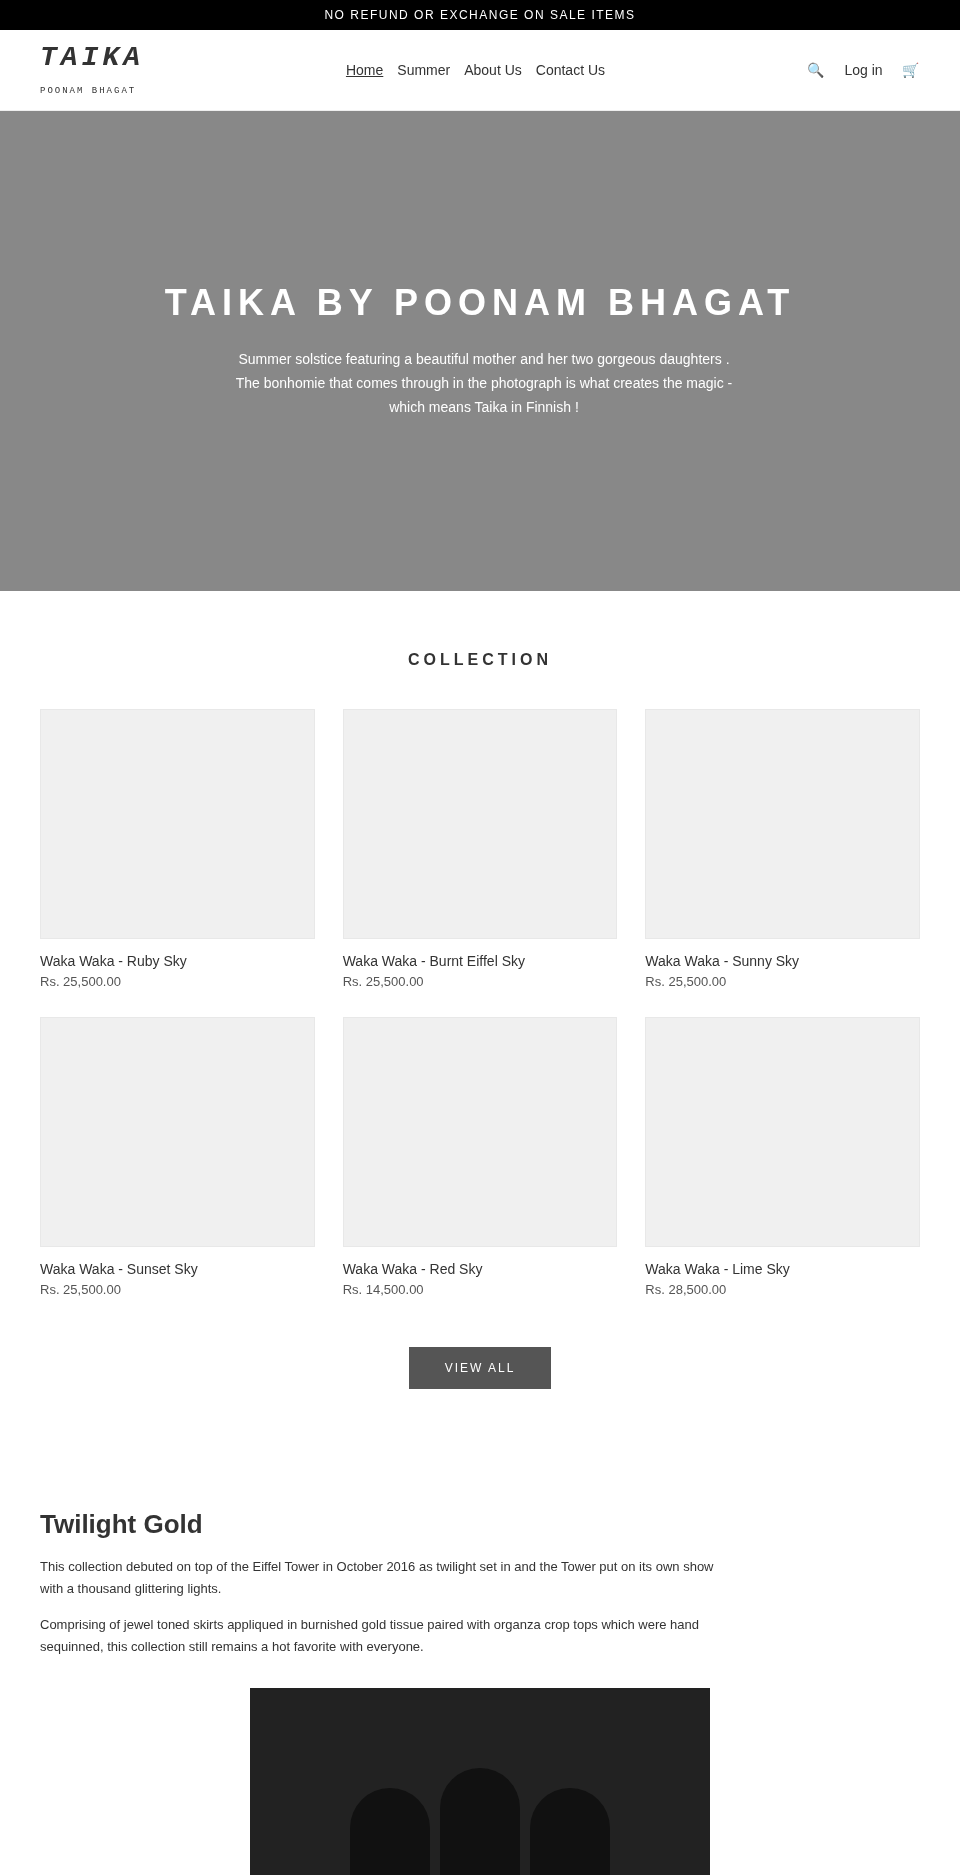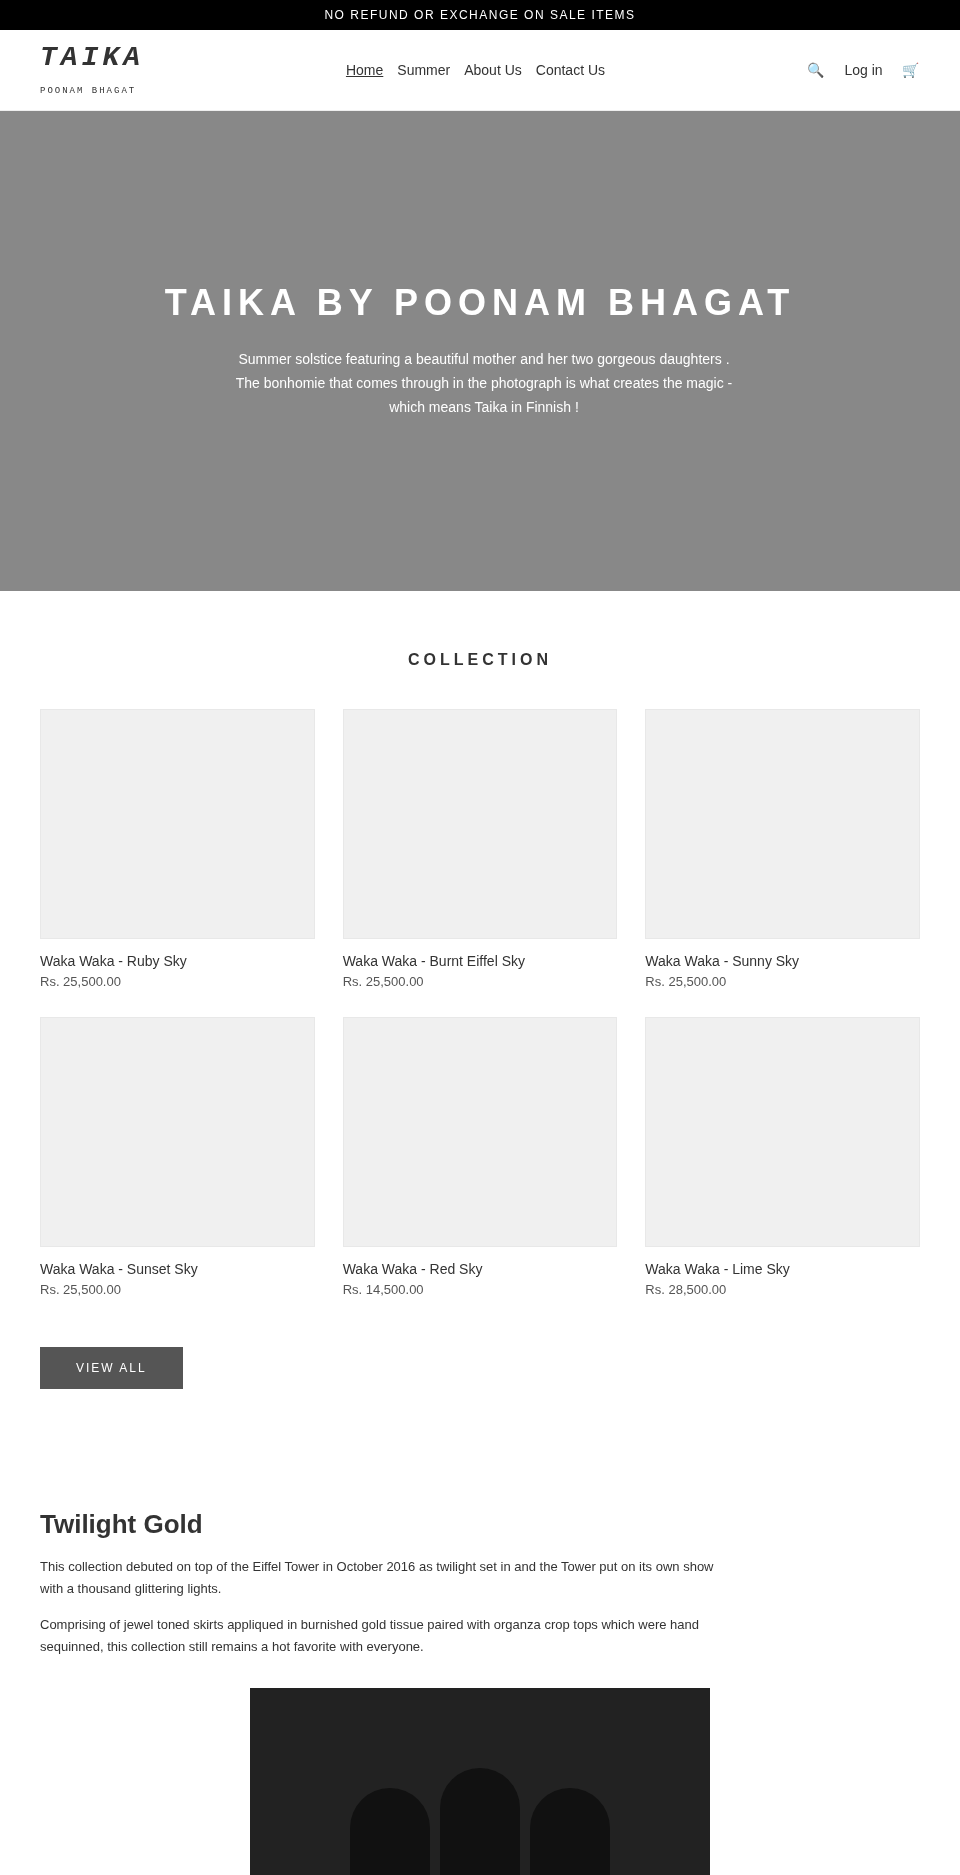--- a/index.html
+++ b/index.html
@@ -121,20 +121,21 @@
       font-size: 14px;
       font-weight: 500;
       margin-bottom: 5px;
     }
     .product-price {
       font-size: 13px;
       color: #555;
     }
     .view-all-wrapper {
       display: flex;
+      justify-content: center;
       margin-bottom: 20px;
     }
     .view-all-btn {
       background: #555;
       color: #fff;
       border: none;
       padding: 14px 36px;
       font-size: 12px;
       letter-spacing: 2px;
       cursor: pointer;

